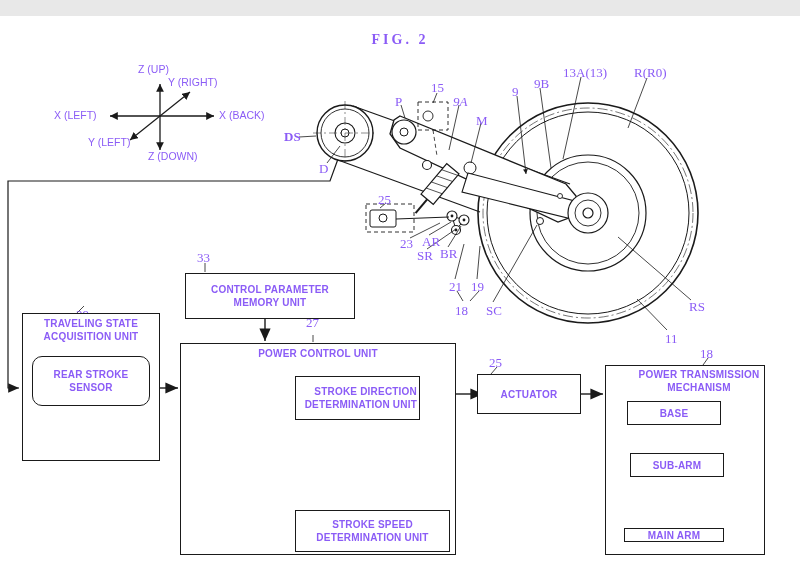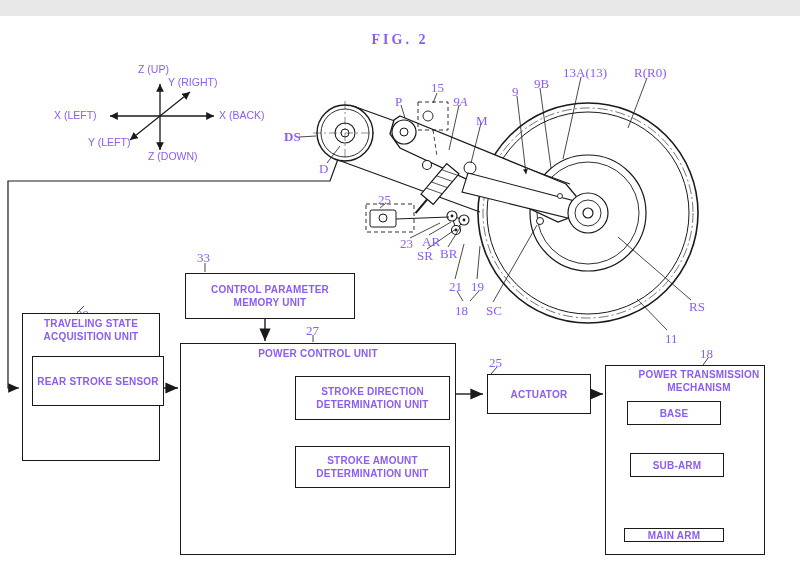--- a/index.html
+++ b/index.html
@@ -217,42 +217,42 @@
   <div class="ref" style="left:449px;top:264px;">21</div>
   <div class="ref" style="left:471px;top:264px;">19</div>
   <div class="ref" style="left:455px;top:288px;">18</div>
   <div class="ref" style="left:486px;top:288px;">SC</div>
   <div class="ref" style="left:689px;top:284px;">RS</div>
   <div class="ref" style="left:665px;top:316px;">11</div>
 
   <div class="ref" style="left:76px;top:292px;text-align:right;">29</div>
   <div class="ref" style="left:120px;top:411px;">31</div>
   <div class="ref" style="left:197px;top:235px;">33</div>
-  <div class="ref" style="left:306px;top:308px;">27</div>
+  <div class="ref" style="left:306px;top:300px;">27</div>
   <div class="ref" style="left:327px;top:343px;">34</div>
   <div class="ref" style="left:303px;top:413px;">35</div>
   <div class="ref" style="left:306px;top:477px;">36</div>
   <div class="ref" style="left:489px;top:340px;">25</div>
   <div class="ref" style="left:700px;top:331px;">18</div>
   <div class="ref" style="left:716px;top:417px;">21</div>
   <div class="ref" style="left:614px;top:418px;">19</div>
   <div class="ref" style="left:642px;top:484px;">9B</div>
 
   <div class="box" style="left:22px;top:297px;width:138px;height:148px;"></div>
   <div class="outer-title" style="left:24px;top:301px;width:134px;">TRAVELING STATE ACQUISITION UNIT</div>
-  <div class="box center box-label" style="left:32px;top:340px;width:132px;height:50px;">REAR STROKE SENSOR</div>
+  <div class="box center box-label" style="left:32px;top:340px;width:118px;height:50px;border-radius:10px;">REAR STROKE SENSOR</div>
 
   <div class="box center box-label" style="left:185px;top:257px;width:170px;height:46px;">CONTROL PARAMETER MEMORY UNIT</div>
 
   <div class="box" style="left:180px;top:327px;width:276px;height:212px;"></div>
   <div class="outer-title" style="left:182px;top:331px;width:272px;">POWER CONTROL UNIT</div>
-  <div class="box center box-label" style="left:295px;top:360px;width:155px;height:44px;">STROKE DIRECTION DETERMINATION UNIT</div>
-  <div class="box center box-label" style="left:295px;top:430px;width:155px;height:42px;">STROKE AMOUNT DETERMINATION UNIT</div>
-
-  <div class="box center box-label" style="left:487px;top:358px;width:104px;height:40px;">ACTUATOR</div>
+  <div class="box center box-label" style="left:295px;top:360px;width:125px;height:44px;text-align:right;">STROKE DIRECTION DETERMINATION UNIT</div>
+  <div class="box center box-label" style="left:295px;top:494px;width:155px;height:42px;">STROKE SPEED DETERMINATION UNIT</div>
+
+  <div class="box center box-label" style="left:477px;top:358px;width:104px;height:40px;">ACTUATOR</div>
 
   <div class="box" style="left:605px;top:349px;width:160px;height:190px;"></div>
   <div class="outer-title" style="left:607px;top:352px;width:184px;">POWER TRANSMISSION MECHANISM</div>
   <div class="box center box-label" style="left:627px;top:385px;width:94px;height:24px;">BASE</div>
   <div class="box center box-label" style="left:630px;top:437px;width:94px;height:24px;">SUB-ARM</div>
   <div class="box center box-label" style="left:624px;top:512px;width:100px;height:14px;">MAIN ARM</div>
 
 </div>
 
 </body></html>

